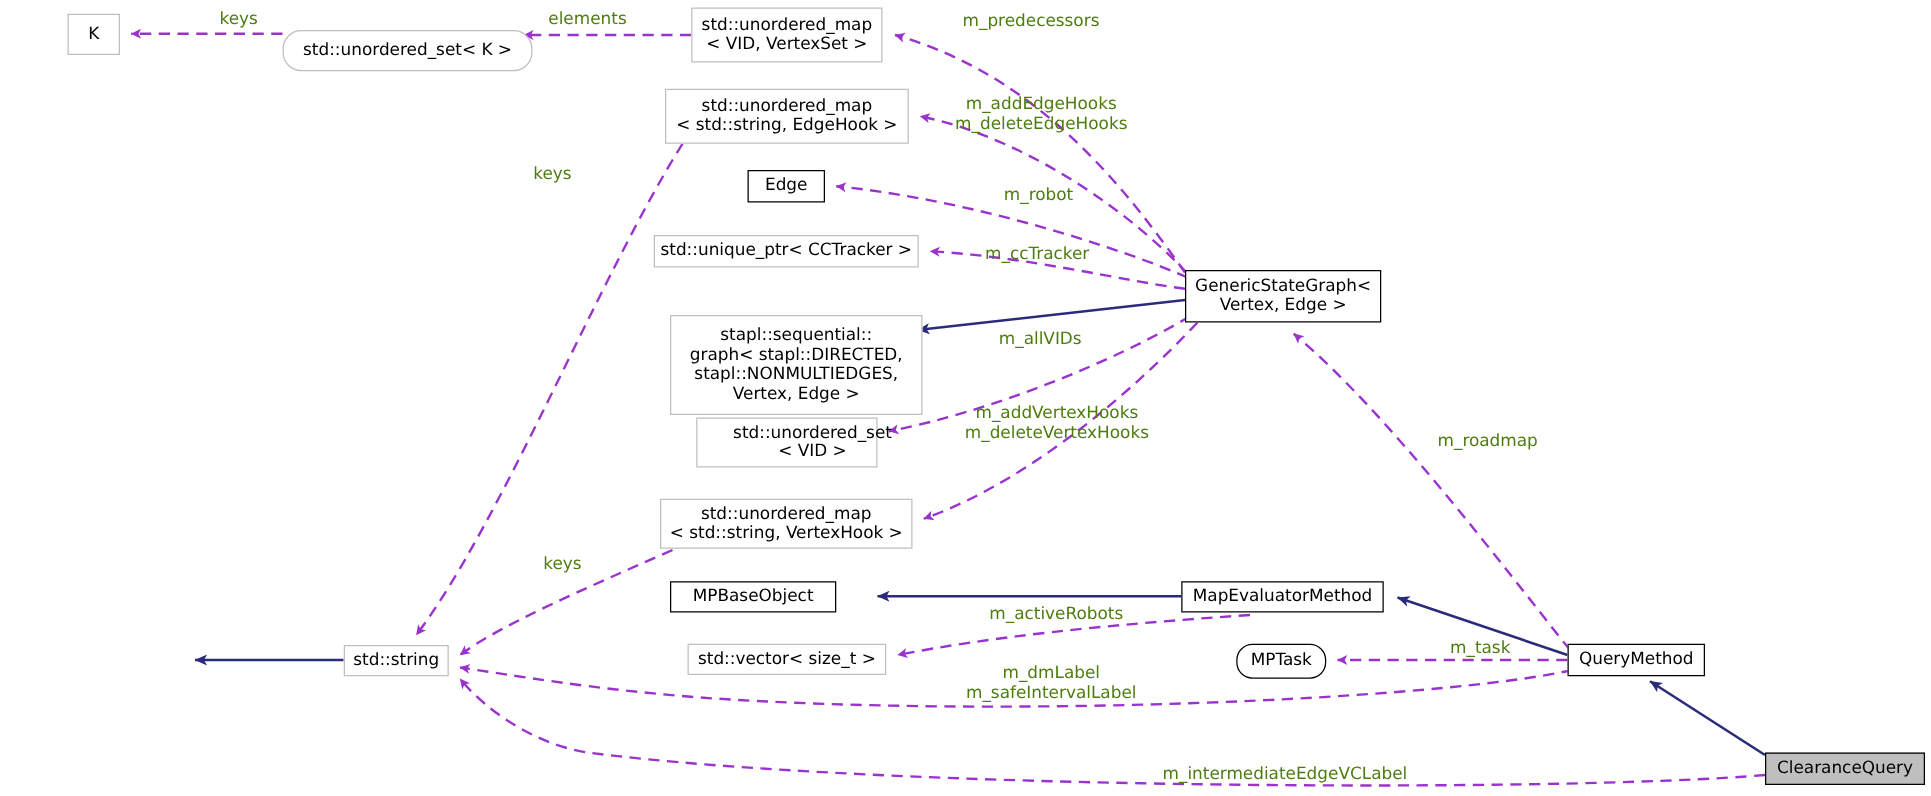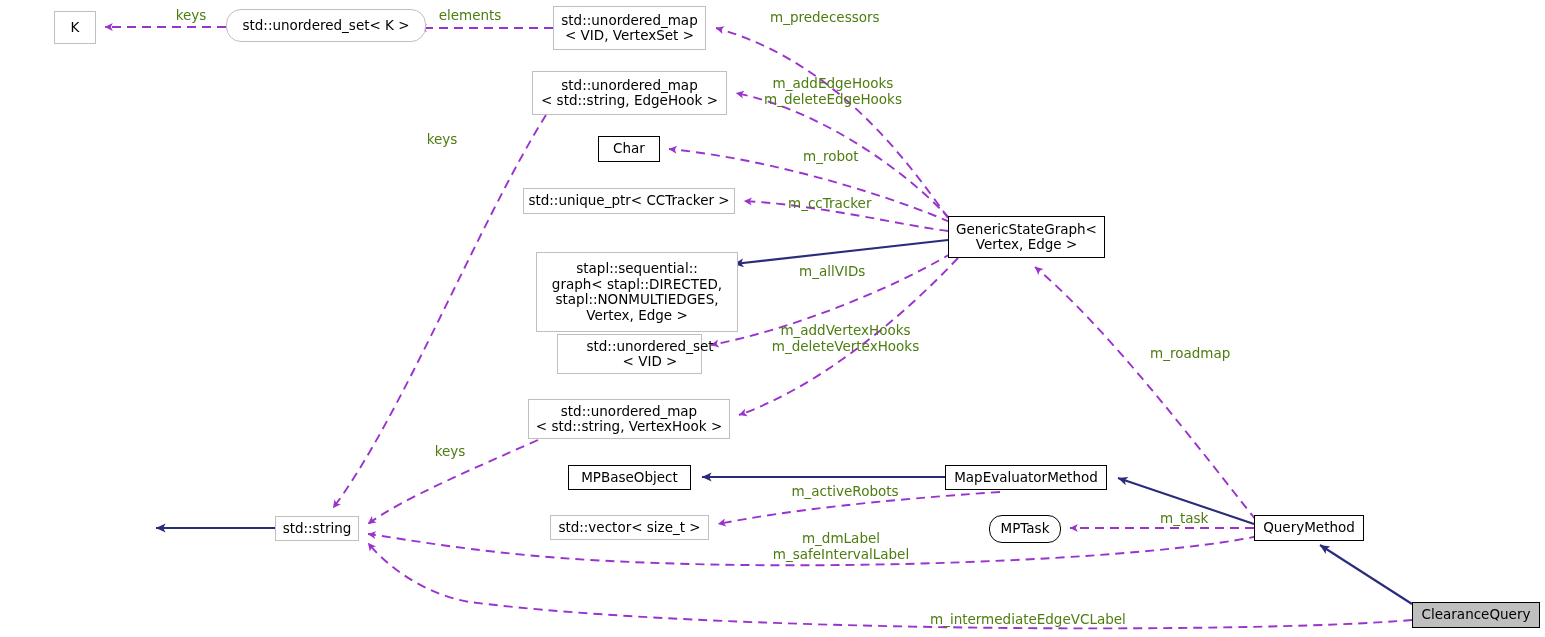--- a/index.html
+++ b/index.html
@@ -81,47 +81,47 @@
       <path d="M948,240 L734,264"></path>
       <path d="M275,528 L156,528"></path>
       <path d="M945,477 L702,477"></path>
       <path d="M1254,524 L1118,478"></path>
       <path d="M1412,604 L1320,545"></path>
     </g>
   </svg>
 
   <div class="node light" style="left:54px;top:11px;width:42px;height:33px;">K</div>
 
-  <div class="node light" style="left:226px;top:9px;width:200px;height:33px;border-radius:15px;">std::unordered_set&lt; K &gt;</div>
+  <div class="node light" style="left:226px;top:24px;width:200px;height:33px;border-radius:15px;">std::unordered_set&lt; K &gt;</div>
 
   <div class="node light" style="left:553px;top:6px;width:153px;height:44px;">std::unordered_map
 &lt; VID, VertexSet &gt;</div>
 
   <div class="node light" style="left:532px;top:71px;width:195px;height:44px;">std::unordered_map
 &lt; std::string, EdgeHook &gt;</div>
 
-  <div class="node dark" style="left:598px;top:136px;width:62px;height:26px;">Char</div>
+  <div class="node dark" style="left:598px;top:136px;width:62px;height:26px;">Edge</div>
 
   <div class="node light" style="left:523px;top:188px;width:212px;height:26px;">std::unique_ptr&lt; CCTracker &gt;</div>
 
   <div class="node light" style="left:536px;top:252px;width:202px;height:80px;">stapl::sequential::
 graph&lt; stapl::DIRECTED,
 stapl::NONMULTIEDGES,
 Vertex, Edge &gt;</div>
 
   <div class="node dark" style="left:948px;top:216px;width:157px;height:42px;">GenericStateGraph&lt;
 Vertex, Edge &gt;</div>
 
   <div class="node light" style="left:557px;top:334px;width:145px;height:40px;padding-left:41px;">std::unordered_set
 &lt; VID &gt;</div>
 
   <div class="node light" style="left:528px;top:399px;width:202px;height:40px;">std::unordered_map
 &lt; std::string, VertexHook &gt;</div>
 
-  <div class="node dark" style="left:568px;top:465px;width:123px;height:25px;">MPBaseObject</div>
+  <div class="node dark" style="left:536px;top:465px;width:133px;height:25px;">MPBaseObject</div>
 
   <div class="node dark" style="left:945px;top:465px;width:162px;height:25px;">MapEvaluatorMethod</div>
 
 
   <div class="node light" style="left:275px;top:516px;width:84px;height:25px;">std::string</div>
 
   <div class="node light" style="left:550px;top:515px;width:159px;height:25px;">std::vector&lt; size_t &gt;</div>
 
   <div class="node dark" style="left:989px;top:515px;width:72px;height:28px;border-radius:13px;">MPTask</div>
 

